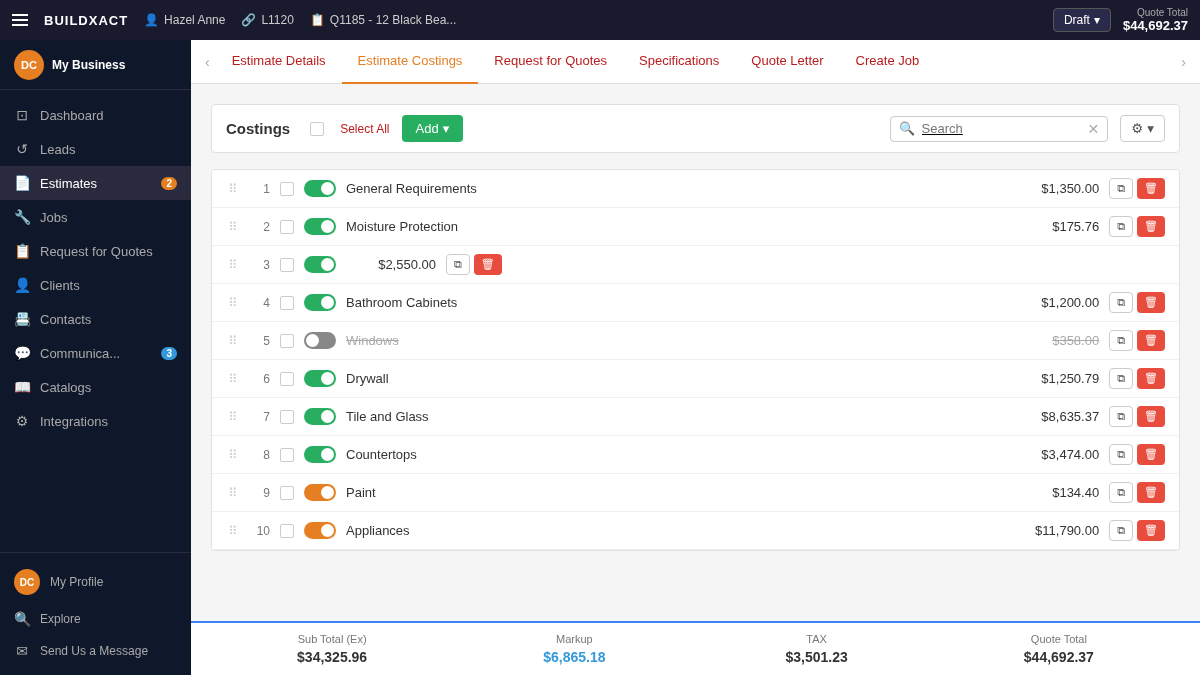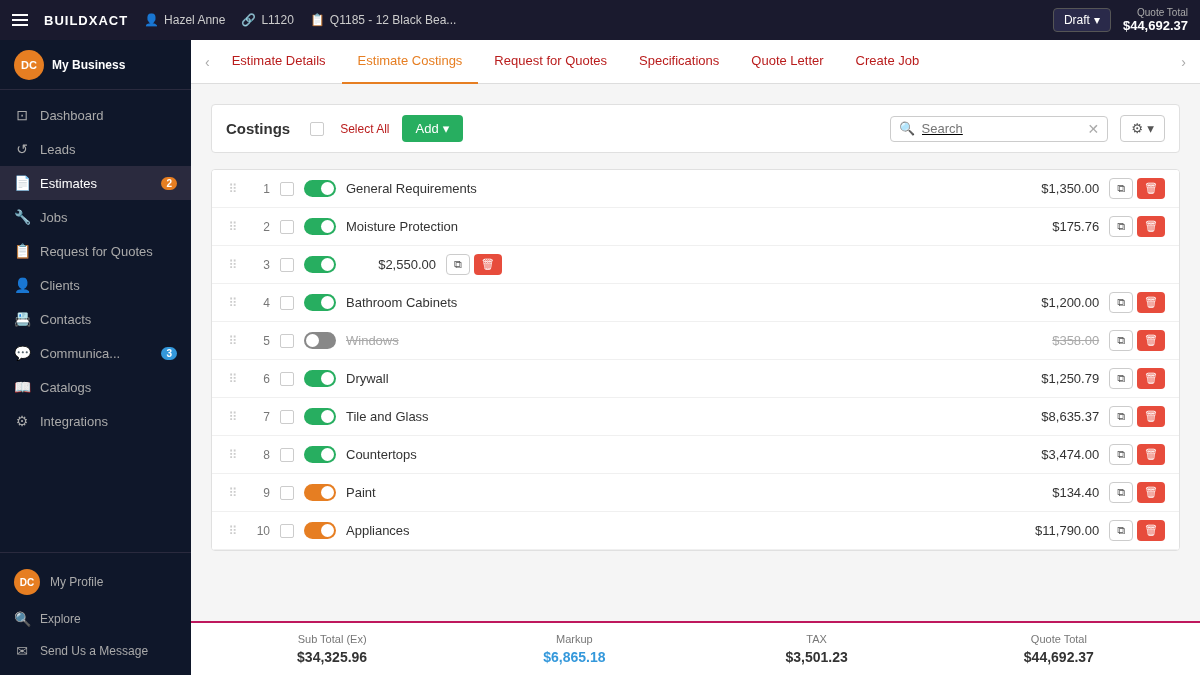--- a/index.html
+++ b/index.html
@@ -73,21 +73,21 @@
     .toggle-thumb { width: 13px; height: 13px; background: #fff; border-radius: 50%; }
     .row-name { flex: 1; font-size: 13px; color: #333; }
     .row-name.strikethrough { text-decoration: line-through; color: #aaa; }
     .row-price { font-size: 13px; color: #333; width: 90px; text-align: right; flex-shrink: 0; }
     .row-price.strikethrough { text-decoration: line-through; color: #aaa; }
     .row-actions { display: flex; gap: 4px; flex-shrink: 0; }
     .action-copy { border: 1px solid #ccc; background: #fff; border-radius: 4px; padding: 3px 7px; cursor: pointer; color: #555; font-size: 11px; }
     .action-del { background: #e74c3c; border: none; border-radius: 4px; padding: 3px 7px; cursor: pointer; color: #fff; font-size: 11px; }
 
     
-    .costings-footer { background: #fff; border-top: 2px solid #be185d; padding: 10px 20px; display: flex; align-items: flex-start; flex-shrink: 0; }
+    .costings-footer { background: #fff; border-top: 2px solid #3b82f6; padding: 10px 20px; display: flex; align-items: flex-start; flex-shrink: 0; }
     .footer-col { flex: 1; text-align: center; }
     .footer-label { font-size: 11px; color: #777; margin-bottom: 4px; }
     .footer-value { font-size: 14px; color: #333; font-weight: 600; }
     .footer-value.blue { color: #3498db; }
     .footer-value.dark { color: #333; }
   </style>
 </head>
 <body>
 
 <div class="topbar">

